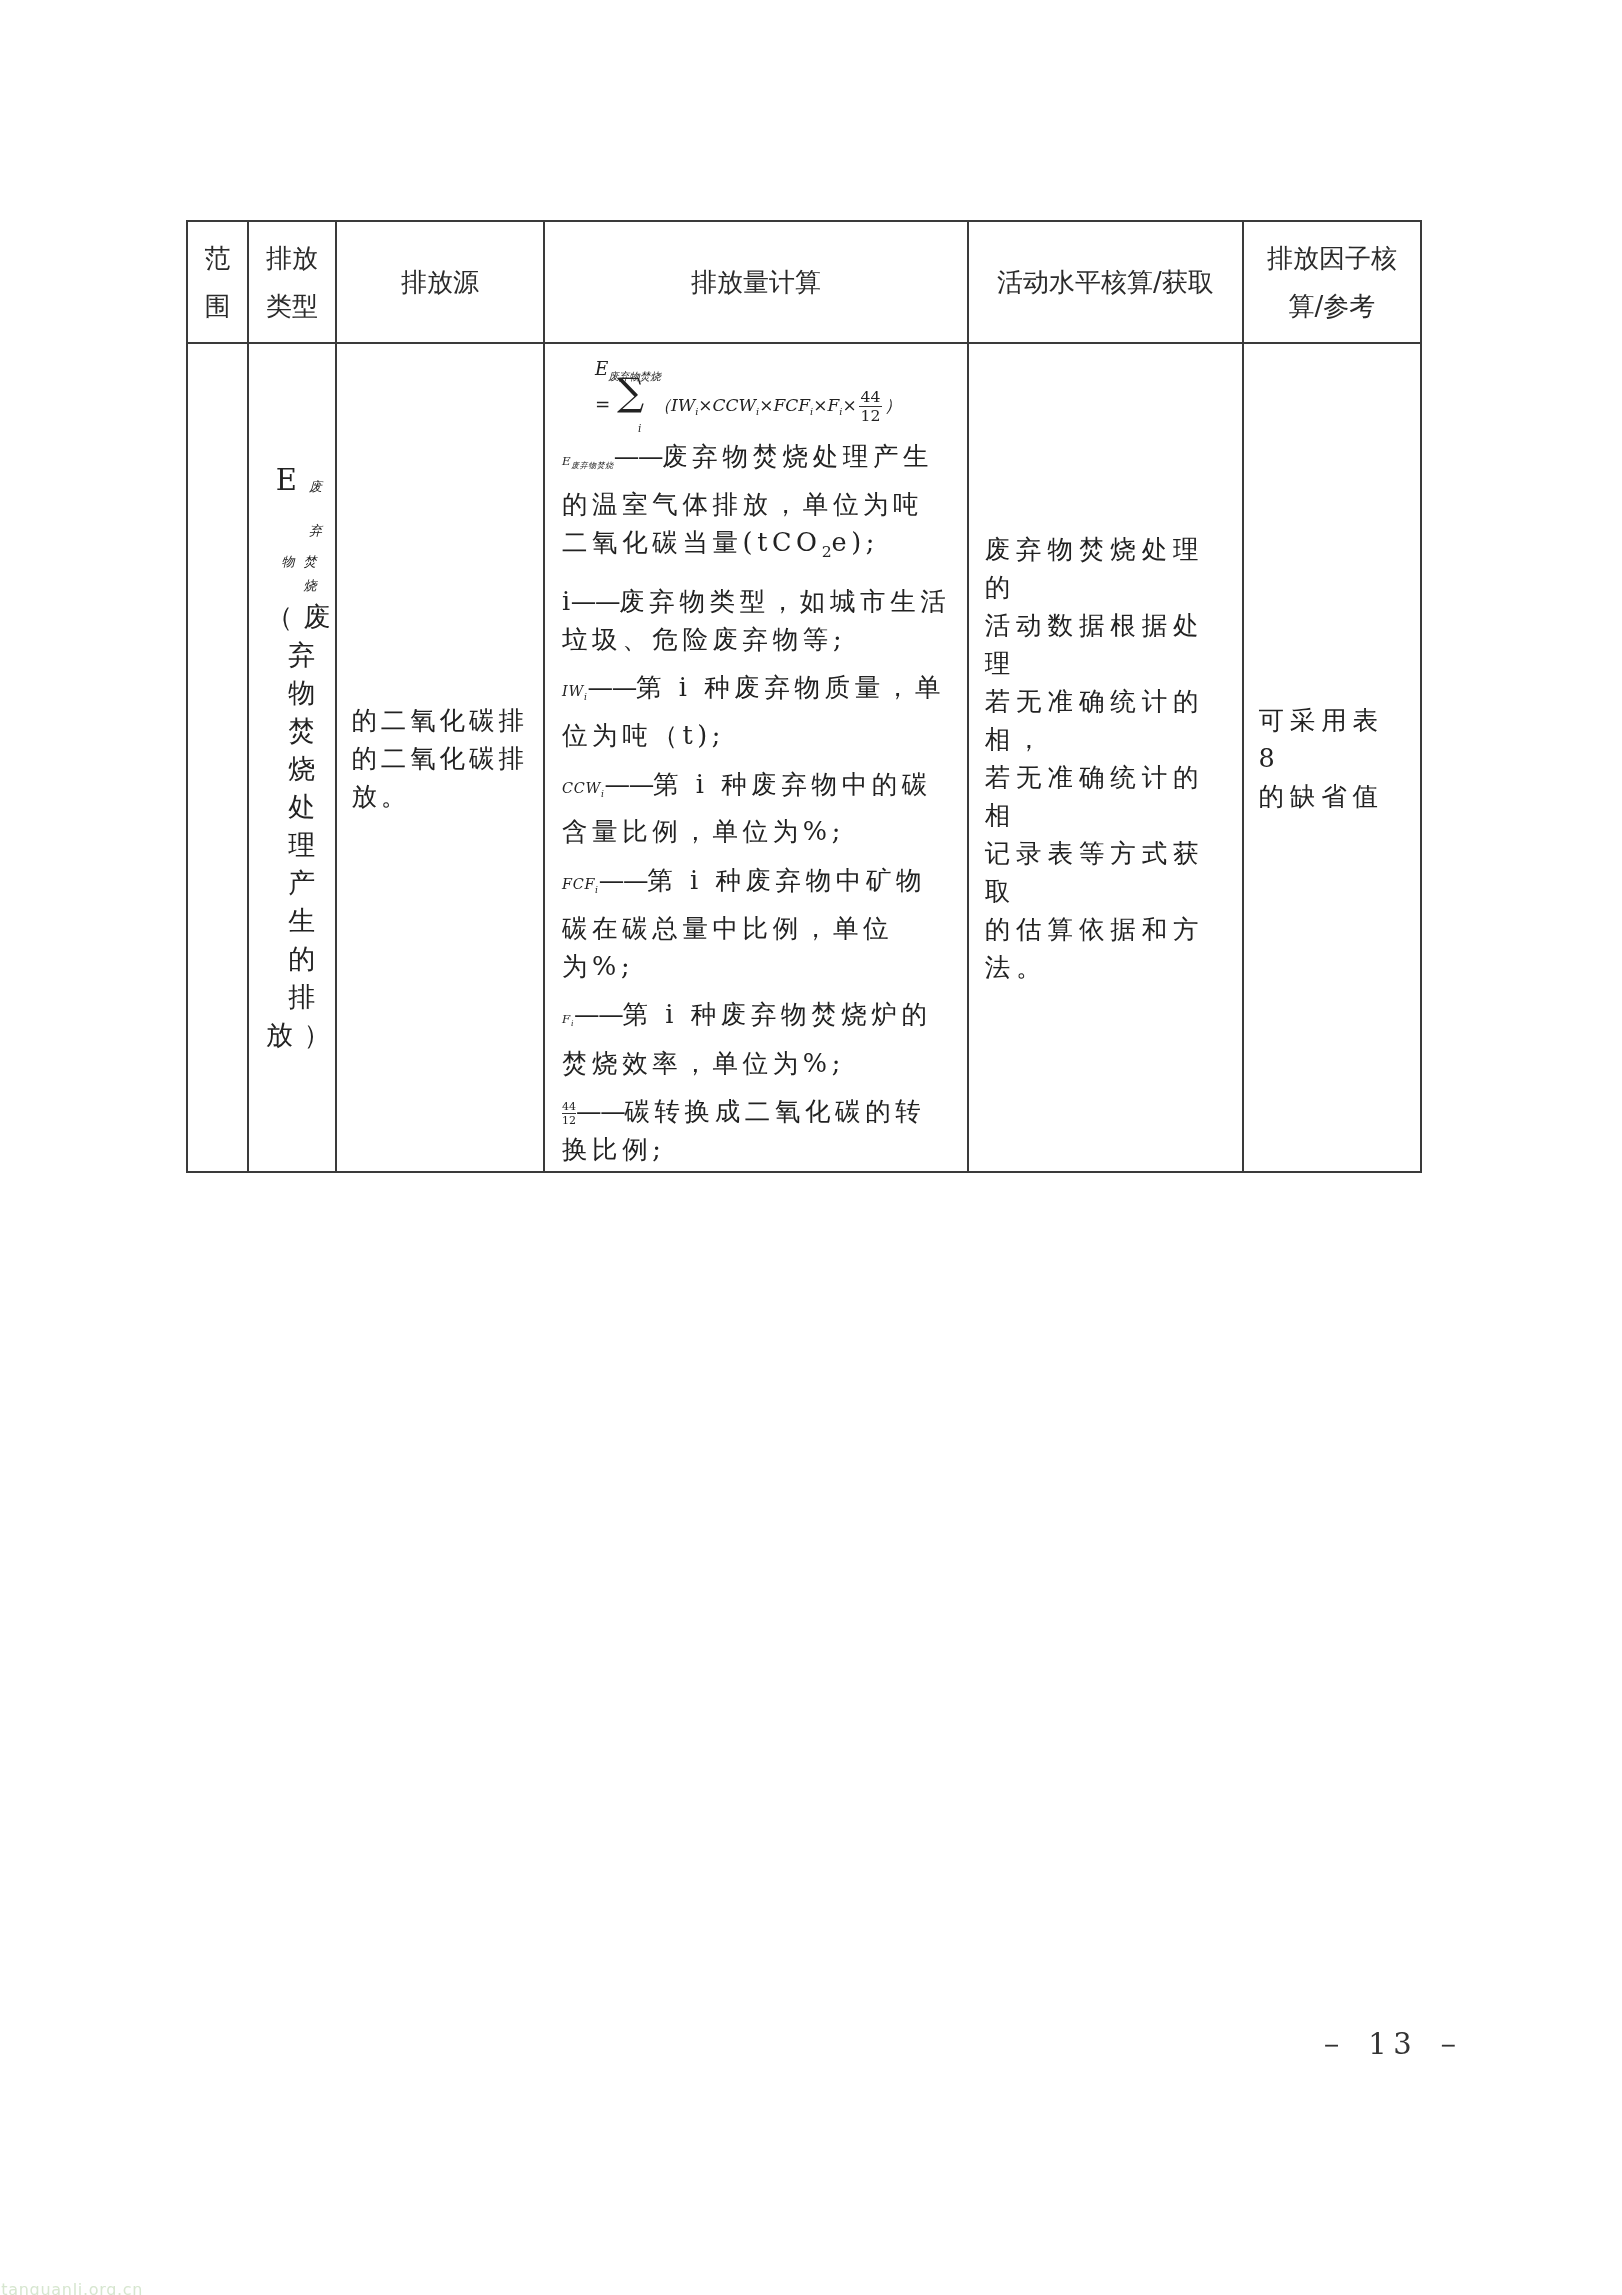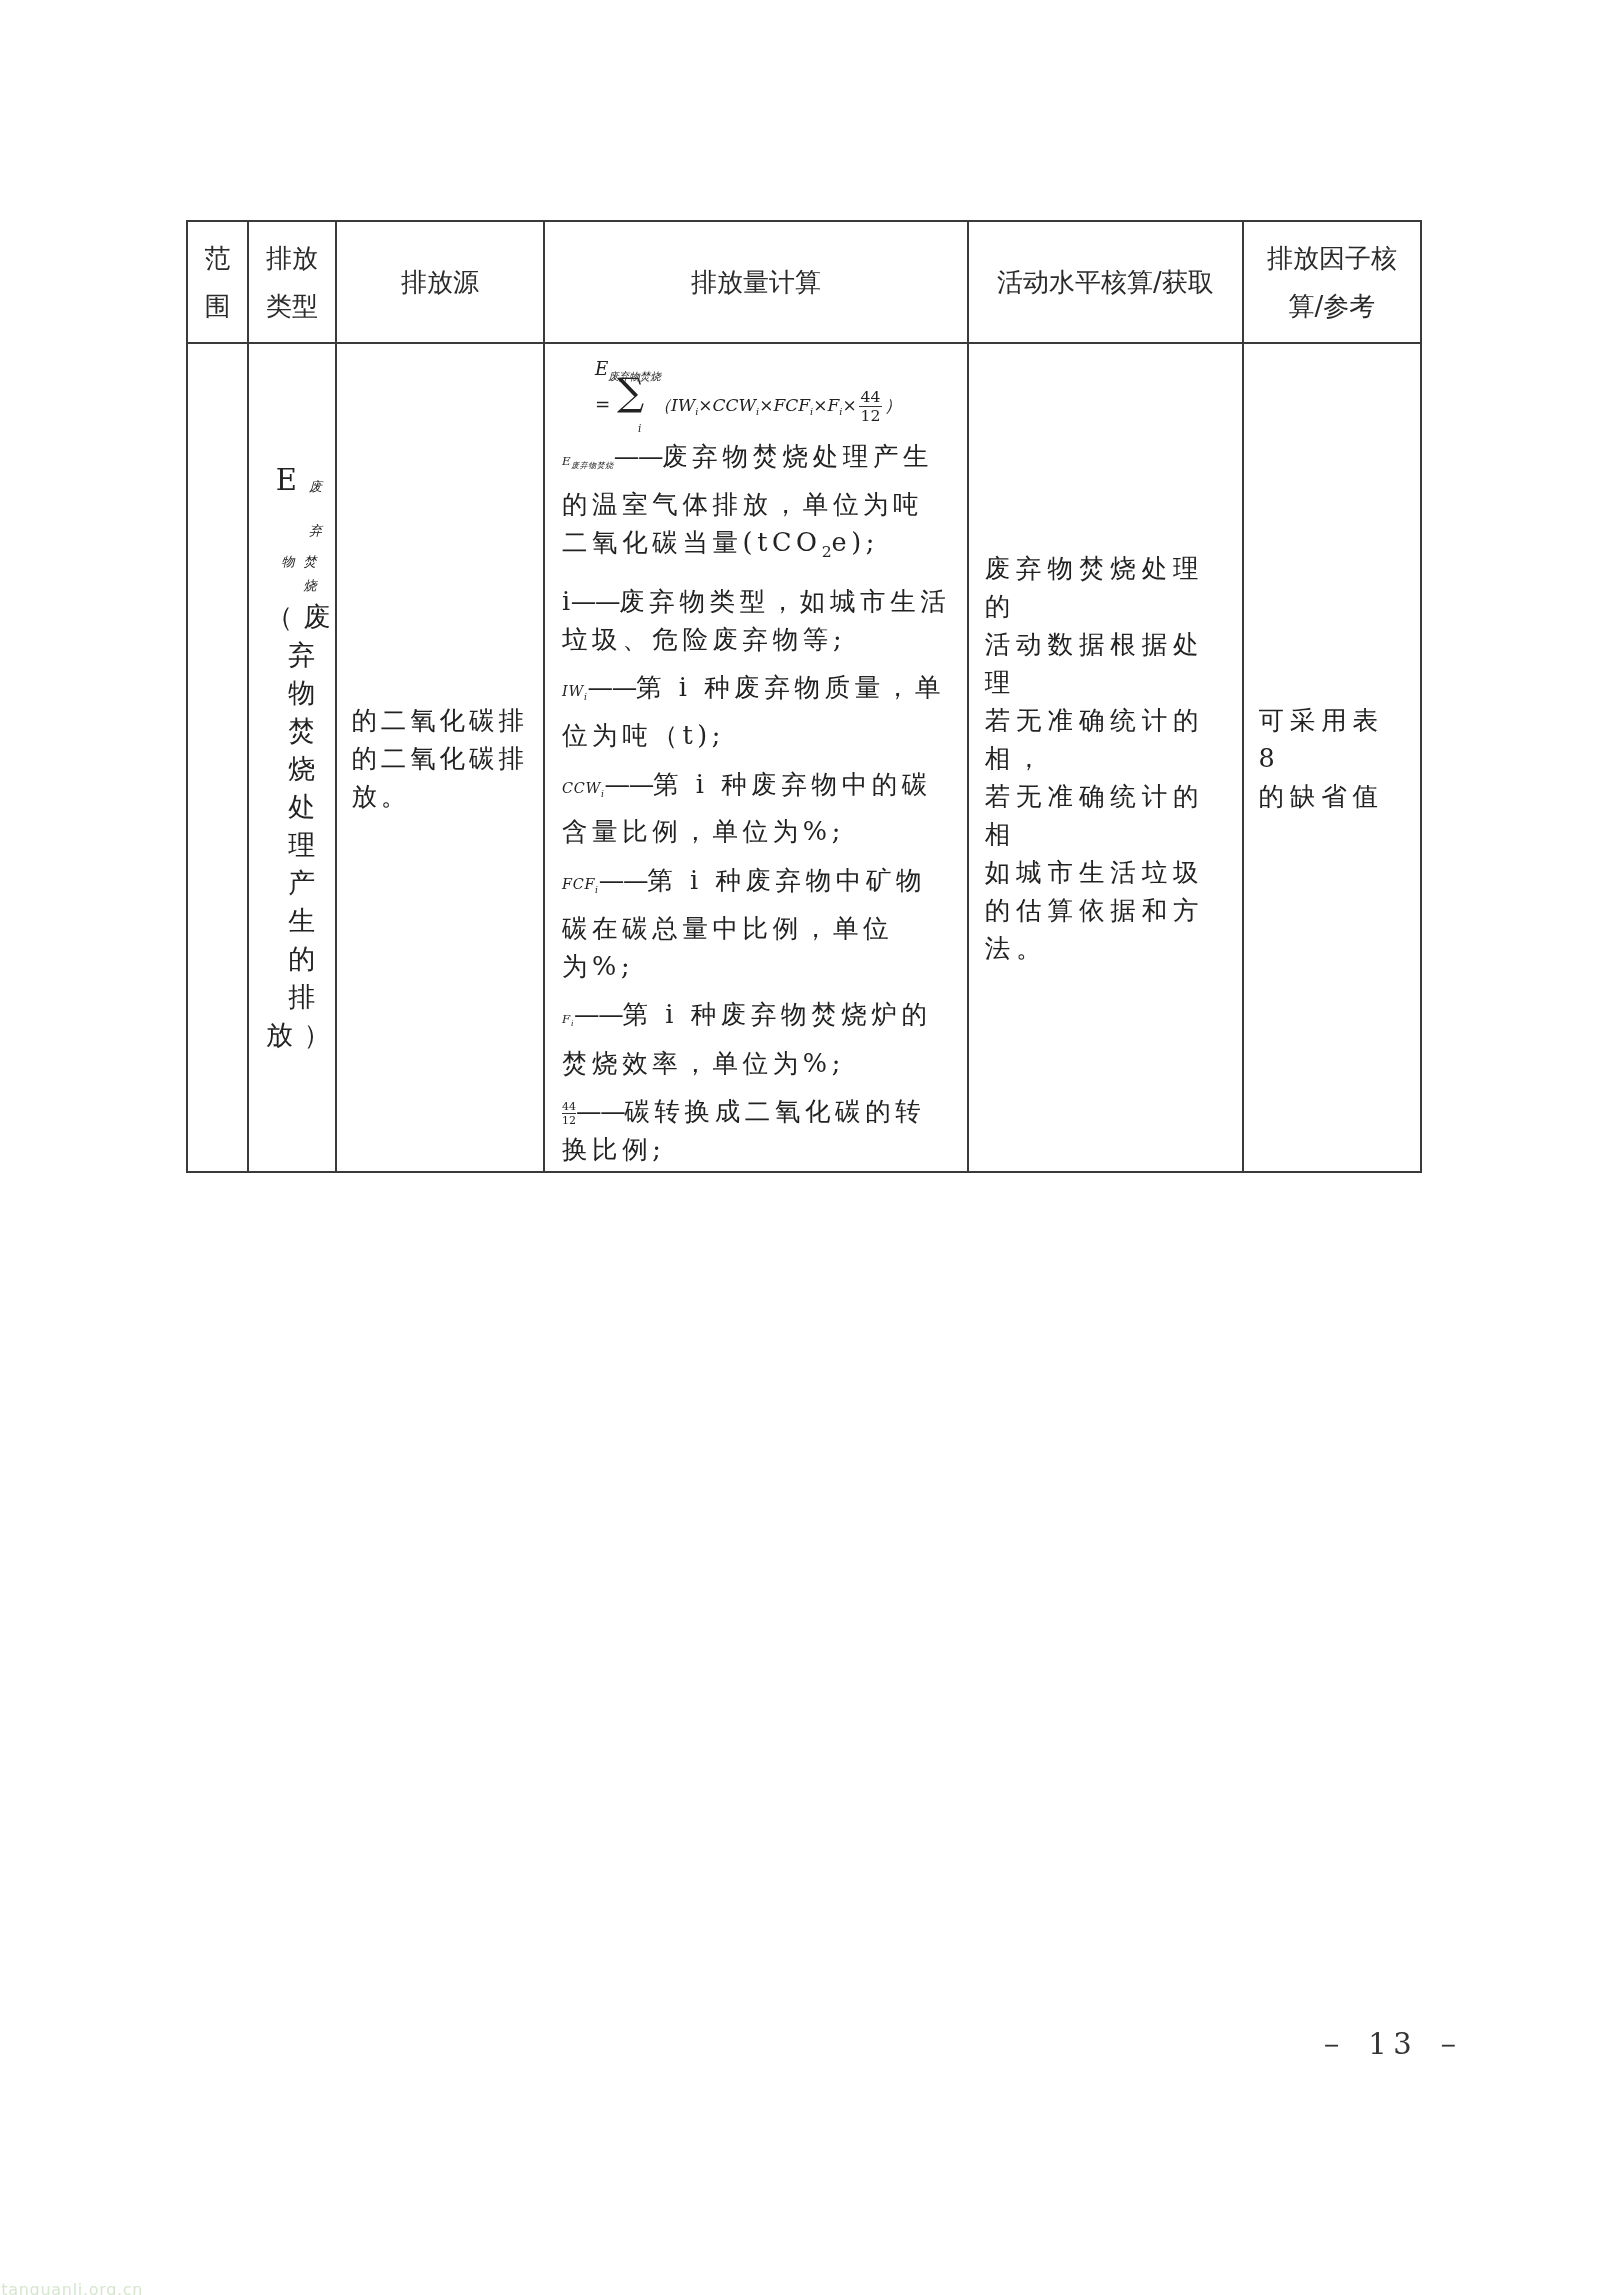--- a/index.html
+++ b/index.html
@@ -141,21 +141,21 @@
         <div class="def"><span class="sym small"><span>F</span><sub>i</sub></span><span class="dash">——</span><span>第 i 种废弃物焚烧炉的焚烧效率，单位为%;</span></div>
 
         <div class="def"><span class="mfrac"><span class="num">44</span><span>12</span></span><span class="dash">——</span><span>碳转换成二氧化碳的转换比例;</span></div>
       </td>
 
       <td class="act-cell">
         <span>废弃物焚烧处理的</span>
         <span>活动数据根据处理</span>
         <span>若无准确统计的相，</span>
         <span>若无准确统计的相</span>
-        <span>如城市生活垃圾</span>
+        <span>记录表等方式获取</span>
         <span>的估算依据和方法。</span>
       </td>
 
       <td class="ref-cell">
         <span>可采用表 8</span>
         <span>的缺省值</span>
       </td>
     </tr>
   </tbody>
 </table>

